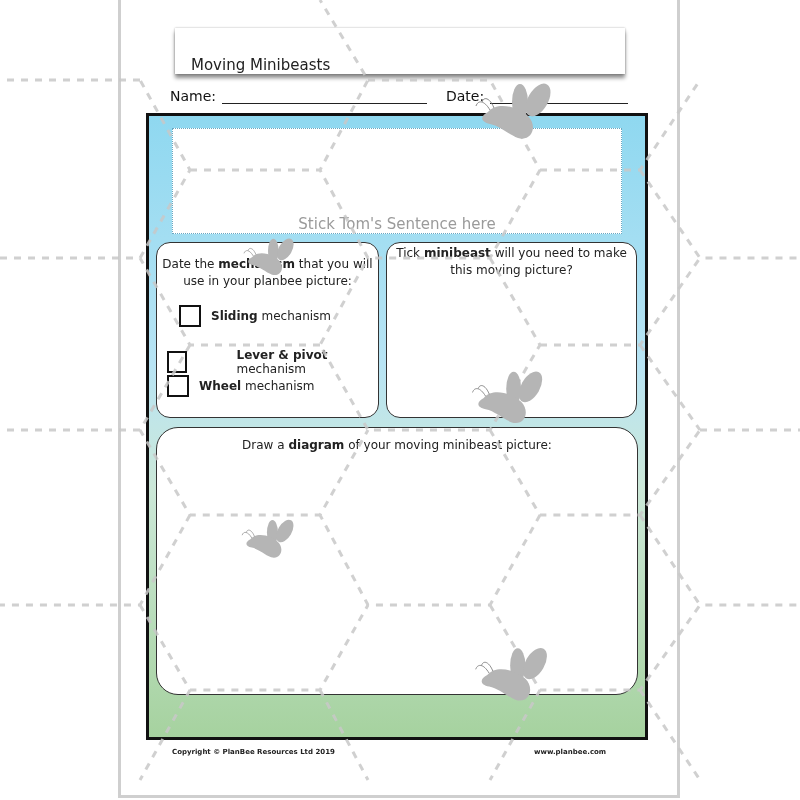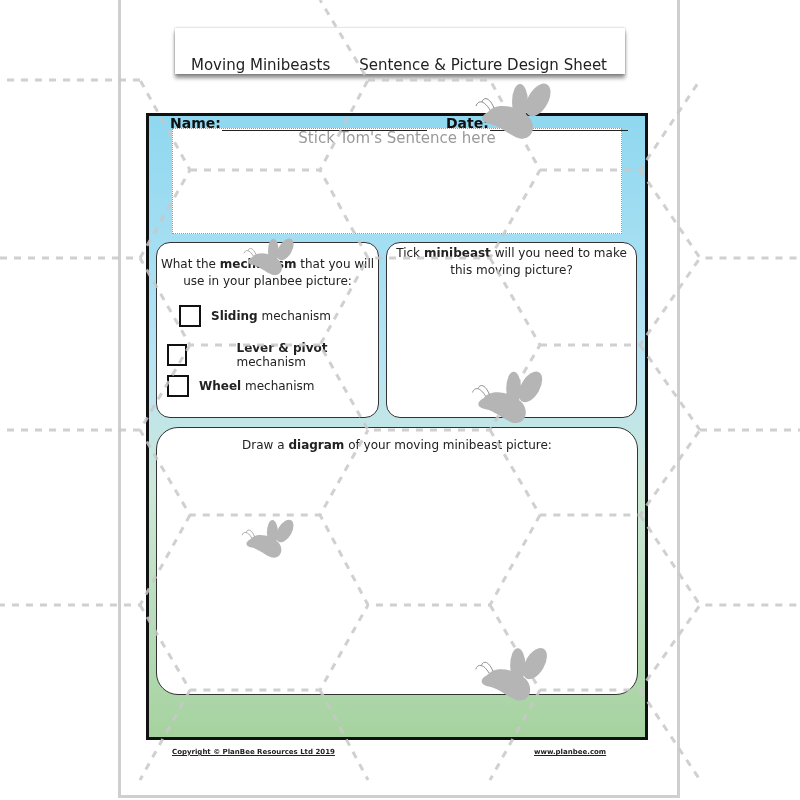--- a/index.html
+++ b/index.html
@@ -1,70 +1,69 @@
 <!DOCTYPE html>
 <html><head>
 <meta charset="utf-8">
 <style>
   html, body { margin:0; padding:0; }
   body { width:800px; height:800px; background:#ffffff; position:relative; overflow:hidden; font-family:"DejaVu Sans", sans-serif; }
   .sheet { position:absolute; left:118px; top:0; width:562px; height:798px; background:#fff; border-left:3px solid #cfcfcf; border-right:3px solid #cfcfcf; border-bottom:3px solid #cfcfcf; box-sizing:border-box; }
   .hex { position:absolute; left:0; top:0; width:800px; height:800px; pointer-events:none; z-index:5; }
   .titlebar { position:absolute; left:175px; top:28px; width:450px; height:46px; background:#fff; box-shadow:0 4px 4px rgba(0,0,0,0.45), 0 0 2px rgba(0,0,0,0.3); display:flex; justify-content:space-between; align-items:flex-end; padding:0 18px 0 16px; box-sizing:border-box; font-size:15px; color:#222; z-index:3; }
-  .namerow { position:absolute; left:170px; top:88px; width:460px; height:20px; font-size:14px; font-weight:bold; color:#111; z-index:3;margin-top:27px; }
+  .namerow { position:absolute; left:170px; top:88px; width:460px; height:20px; font-size:14px; font-weight:normal; color:#111; z-index:3; }
   .namerow .lbl { position:absolute; top:0; }
   .namerow .line { position:absolute; top:15px; height:0; border-bottom:1.5px solid #222; }
   .frame { position:absolute; left:146px; top:113px; width:502px; height:627px; border:3px solid #111; box-sizing:border-box; background:linear-gradient(to bottom, #8fd8f0 0%, #b8e4f4 40%, #cce8d8 60%, #a6d29f 100%); z-index:1; }
-  .sentence { position:absolute; left:172px; top:128px; width:450px; height:106px; background:#fff; border:1px dotted #6aa8c2; box-sizing:border-box; display:flex; align-items:flex-start; justify-content:center; font-size:15px; color:#9a9a9a; z-index:2; }
+  .sentence { position:absolute; left:172px; top:128px; width:450px; height:106px; background:#fff; border:1px dotted #6aa8c2; box-sizing:border-box; display:flex; align-items:flex-end; justify-content:center; font-size:15px; color:#9a9a9a; z-index:2; }
   .box { position:absolute; background:#fff; border:1.5px solid #333; border-radius:14px; box-sizing:border-box; z-index:2; }
   .b-mech { left:156px; top:242px; width:223px; height:176px; }
   .b-equip { left:386px; top:242px; width:251px; height:176px; }
   .b-diag { left:156px; top:427px; width:482px; height:268px; border-radius:22px; }
   .q { text-align:center; font-size:12px; line-height:17px; color:#222; }
   .b-mech .q { margin-top:13px; }
   .b-equip .q { margin-top:2px; }
   .b-diag .q { margin-top:9px; }
   .opt { position:absolute; left:10px; display:flex; align-items:center; font-size:12px; color:#222; }
   .chk { width:22px; height:22px; border:2.5px solid #111; box-sizing:border-box; margin-right:10px; background:#fff; }
   b { font-weight:bold; }
-  .footer { position:absolute; top:748px; font-size:7px; font-weight:bold; color:#222; z-index:3;text-decoration:underline; }
+  .footer { position:absolute; top:748px; font-size:7px; font-weight:bold; color:#222; z-index:3; }
   .bee { position:absolute; z-index:6; }
 </style>
 </head>
 <body>
 
 <div class="sheet"></div>
 
 <div class="titlebar">
   <span>Moving Minibeasts</span>
-  <span>Sentence &amp; Picture Design Sheet</span>
 </div>
 
 <div class="namerow">
   <span class="lbl" style="left:0;">Name:</span>
   <span class="line" style="left:52px; width:205px;"></span>
   <span class="lbl" style="left:276px;">Date:</span>
   <span class="line" style="left:320px; width:138px;"></span>
 </div>
 
 <div class="frame"></div>
 
 <div class="sentence">
   <span>Stick Tom's Sentence here</span>
 </div>
 
 <div class="box b-mech">
   <div class="q">
-    <span>What the </span><b>mechanism</b><span> that you will use in your planbee picture:</span>
+    <span>Date the </span><b>mechanism</b><span> that you will use in your planbee picture:</span>
   </div>
   <div class="opt" style="top:62px;padding-left:12px;">
     <div class="chk"></div>
     <span><b>Sliding</b><span> mechanism</span></span>
   </div>
-  <div class="opt" style="top:98px;gap:40px;">
+  <div class="opt" style="top:105px;gap:40px;">
     <div class="chk"></div>
     <span><b>Lever &amp; pivot</b><span> mechanism</span></span>
   </div>
   <div class="opt" style="top:132px;">
     <div class="chk"></div>
     <span><b>Wheel</b><span> mechanism</span></span>
   </div>
 </div>
 
 <div class="box b-equip">

